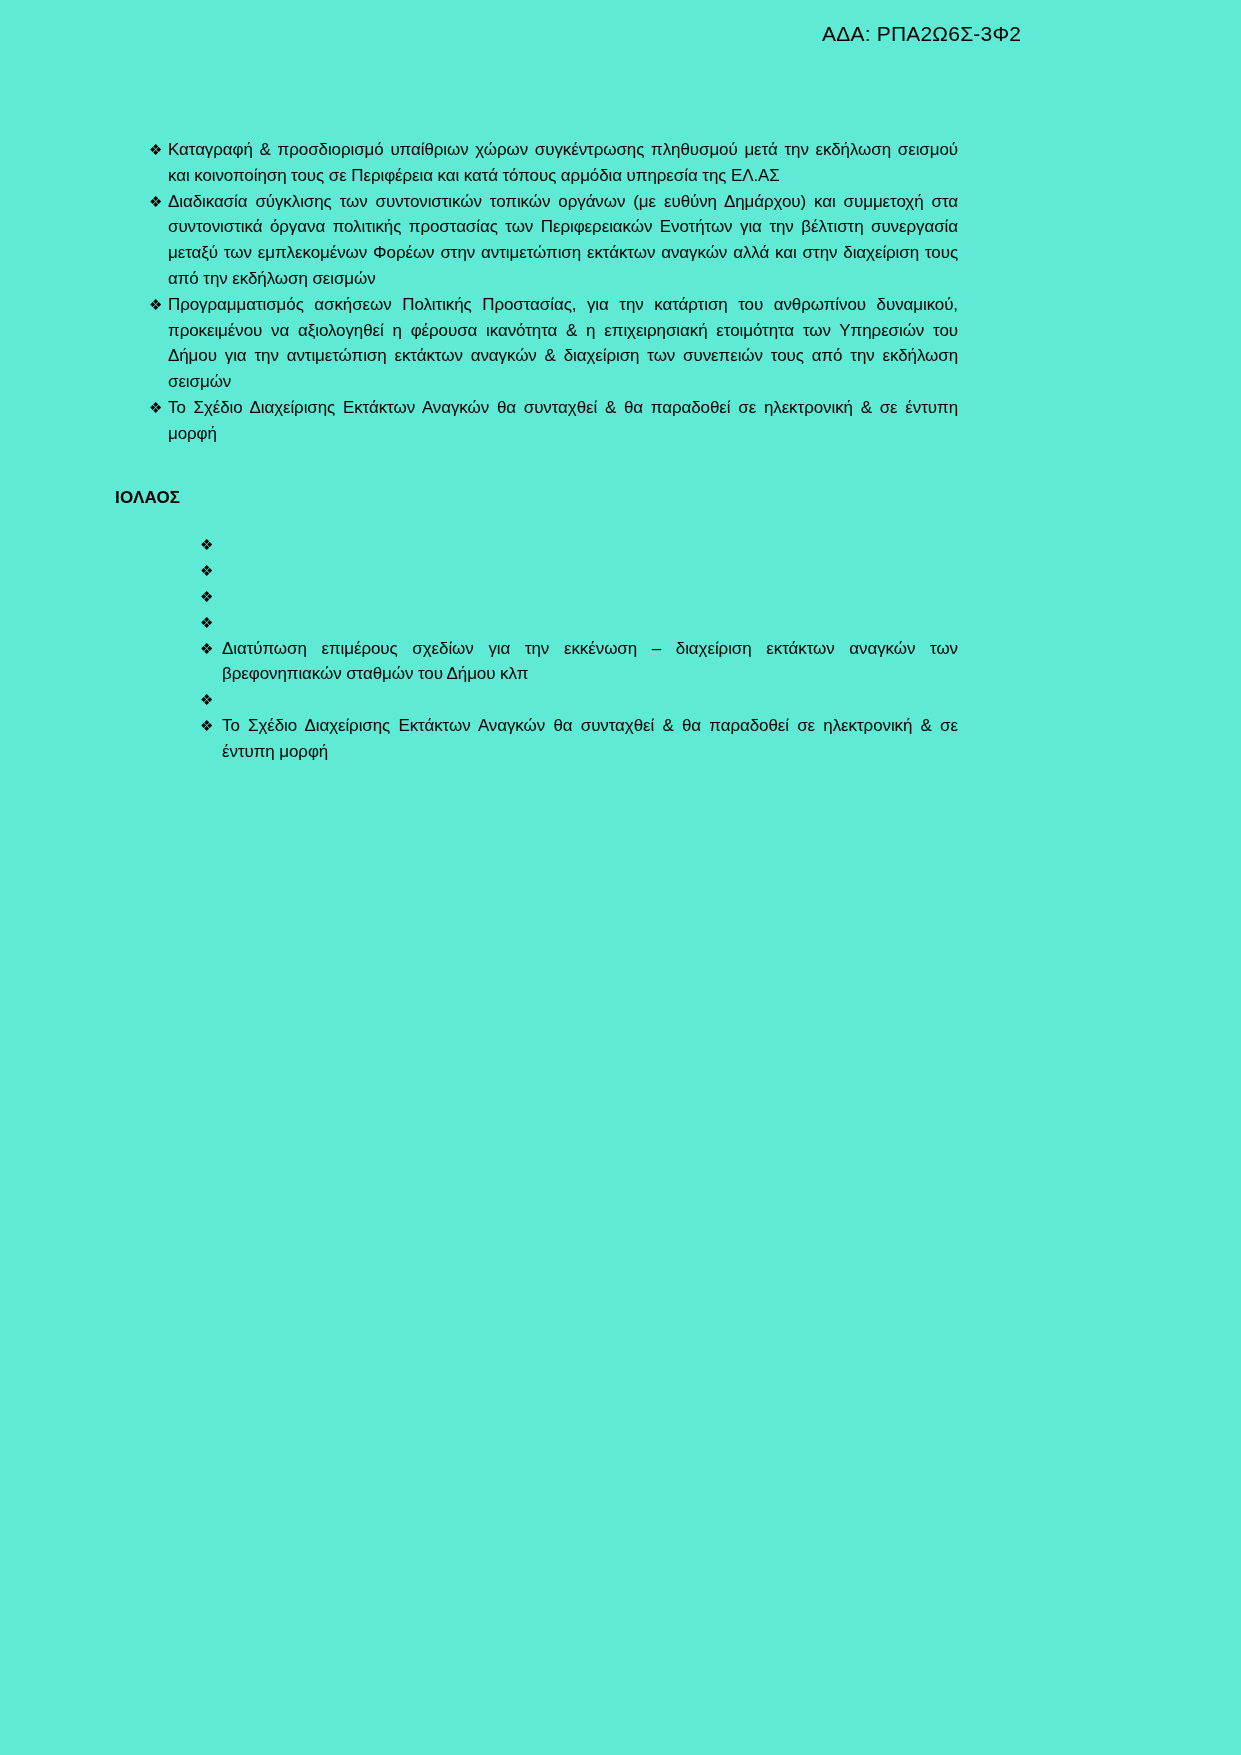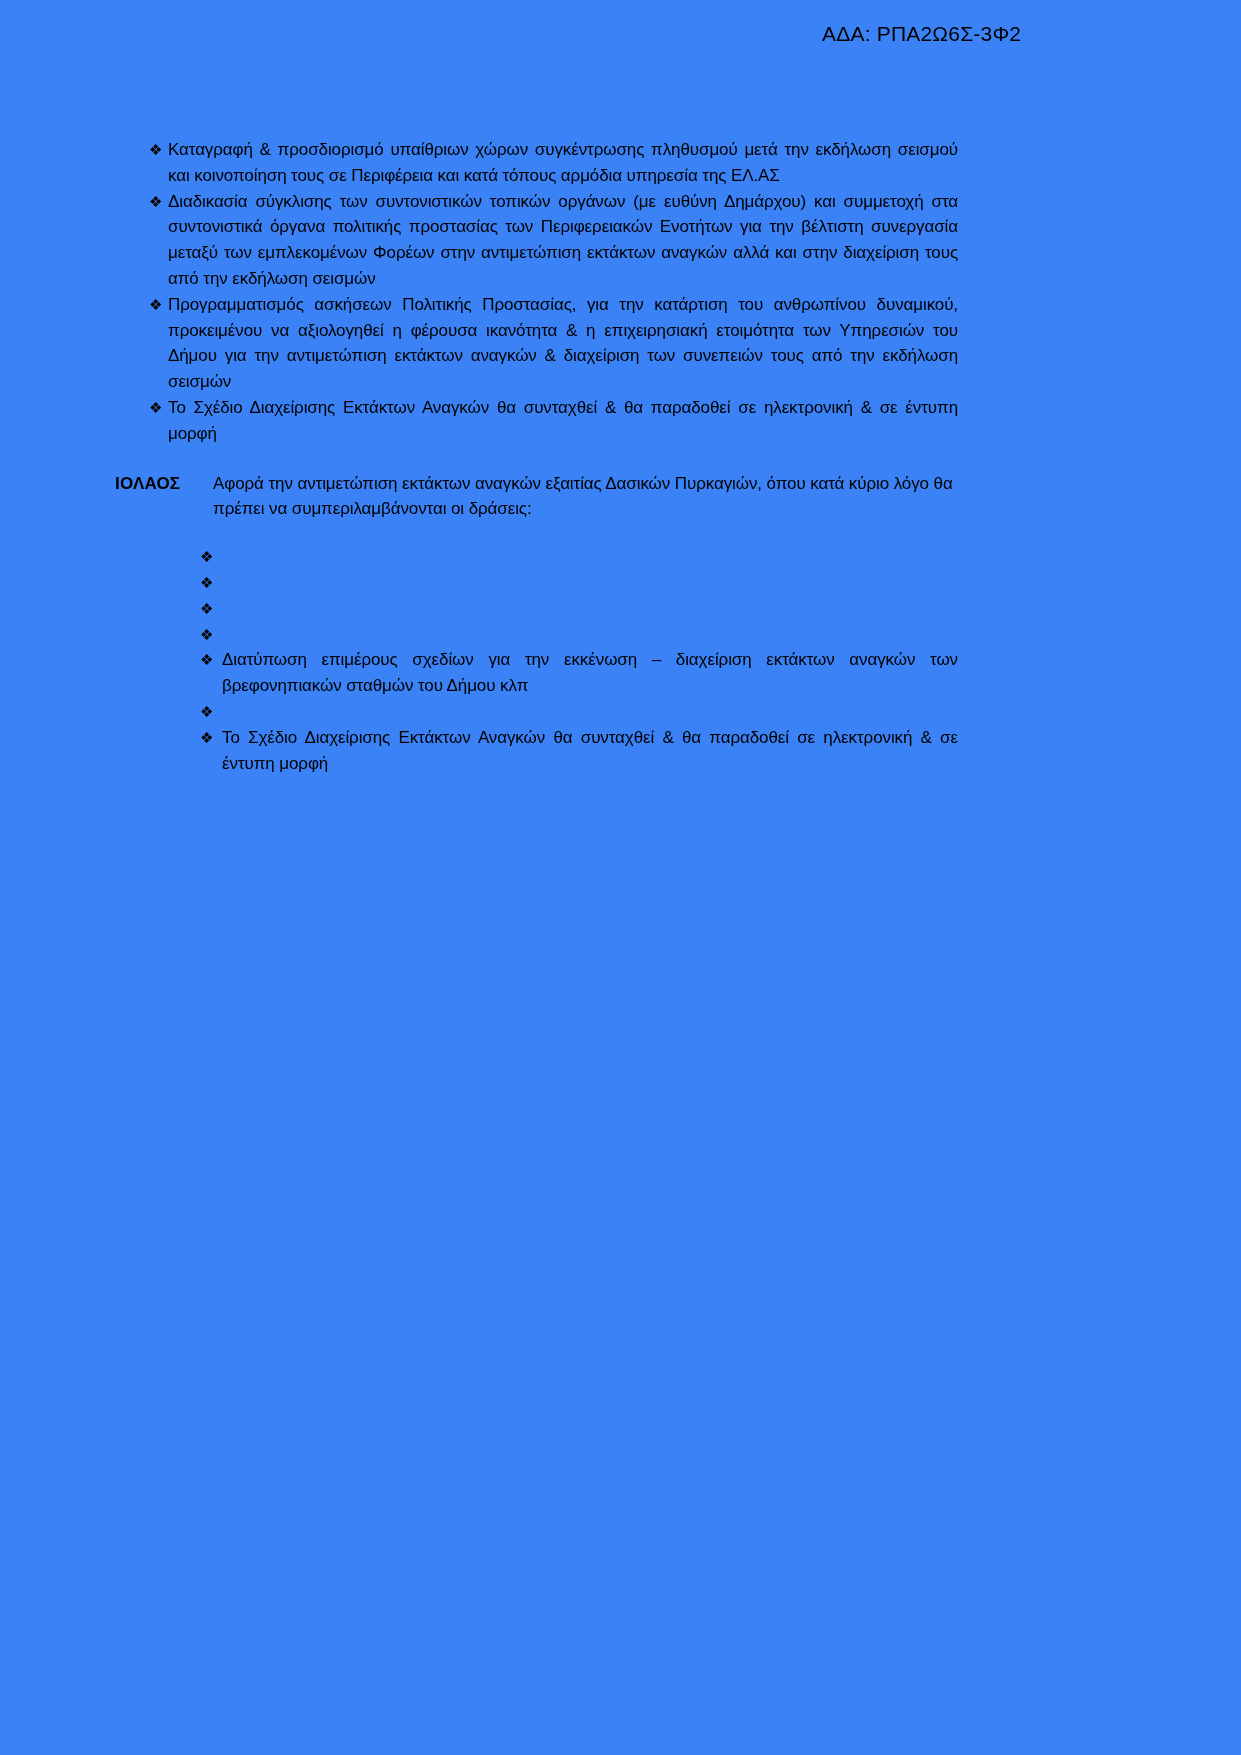--- a/index.html
+++ b/index.html
@@ -1,20 +1,20 @@
 <!DOCTYPE html>
 <html><head>
 <meta charset="utf-8">
 <style>
   html, body { margin: 0; padding: 0; background: #ffffff; }
   .page {
     position: relative;
     width: 1241px;
     height: 1755px;
-    background: #3b82f6;
+    background: #5eead4;
     font-family: "Liberation Sans", "DejaVu Sans", sans-serif;
     color: #000000;
     overflow: hidden;
   }
   .ada {
     position: absolute;
     left: 822px;
     top: 22px;
     font-size: 21px;
     white-space: nowrap;
@@ -36,21 +36,21 @@
     line-height: 25.8px;
   }
   .l1 .m { margin-left: 34px; width: 19px; }
   .l2 .m { margin-left: 85px; width: 22px; }
   .li .t {
     flex: 1 1 auto;
     text-align: justify;
   }
   .iolaos {
     display: flex;
-    margin-top: 24px;
+    margin-top: 38px;
   }
   .iolaos-label {
     flex: 0 0 98px;
     font-weight: bold;
     letter-spacing: 0.2px;
   }
   .iolaos-intro {
     flex: 1 1 auto;
     text-align: left;
   }
@@ -77,21 +77,20 @@
       <span class="m">❖</span>
       <span class="t">Προγραμματισμός ασκήσεων Πολιτικής Προστασίας, για την κατάρτιση του ανθρωπίνου δυναμικού, προκειμένου να αξιολογηθεί η φέρουσα ικανότητα &amp; η επιχειρησιακή ετοιμότητα των Υπηρεσιών του Δήμου για την αντιμετώπιση εκτάκτων αναγκών &amp; διαχείριση των συνεπειών τους από την εκδήλωση σεισμών</span>
     </div>
     <div class="li l1">
       <span class="m">❖</span>
       <span class="t">Το Σχέδιο Διαχείρισης Εκτάκτων Αναγκών θα συνταχθεί &amp; θα παραδοθεί σε ηλεκτρονική &amp; σε έντυπη μορφή</span>
     </div>
 
     <div class="iolaos">
       <span class="iolaos-label">ΙΟΛΑΟΣ</span>
-      <span class="iolaos-intro">Αφορά την αντιμετώπιση εκτάκτων αναγκών εξαιτίας Δασικών Πυρκαγιών, όπου κατά κύριο λόγο θα πρέπει να συμπεριλαμβάνονται οι δράσεις:</span>
     </div>
 
     <div class="sublist">
       <div class="li l2">
         <span class="m">❖</span>
       </div>
       <div class="li l2">
         <span class="m">❖</span>
       </div>
       <div class="li l2">

